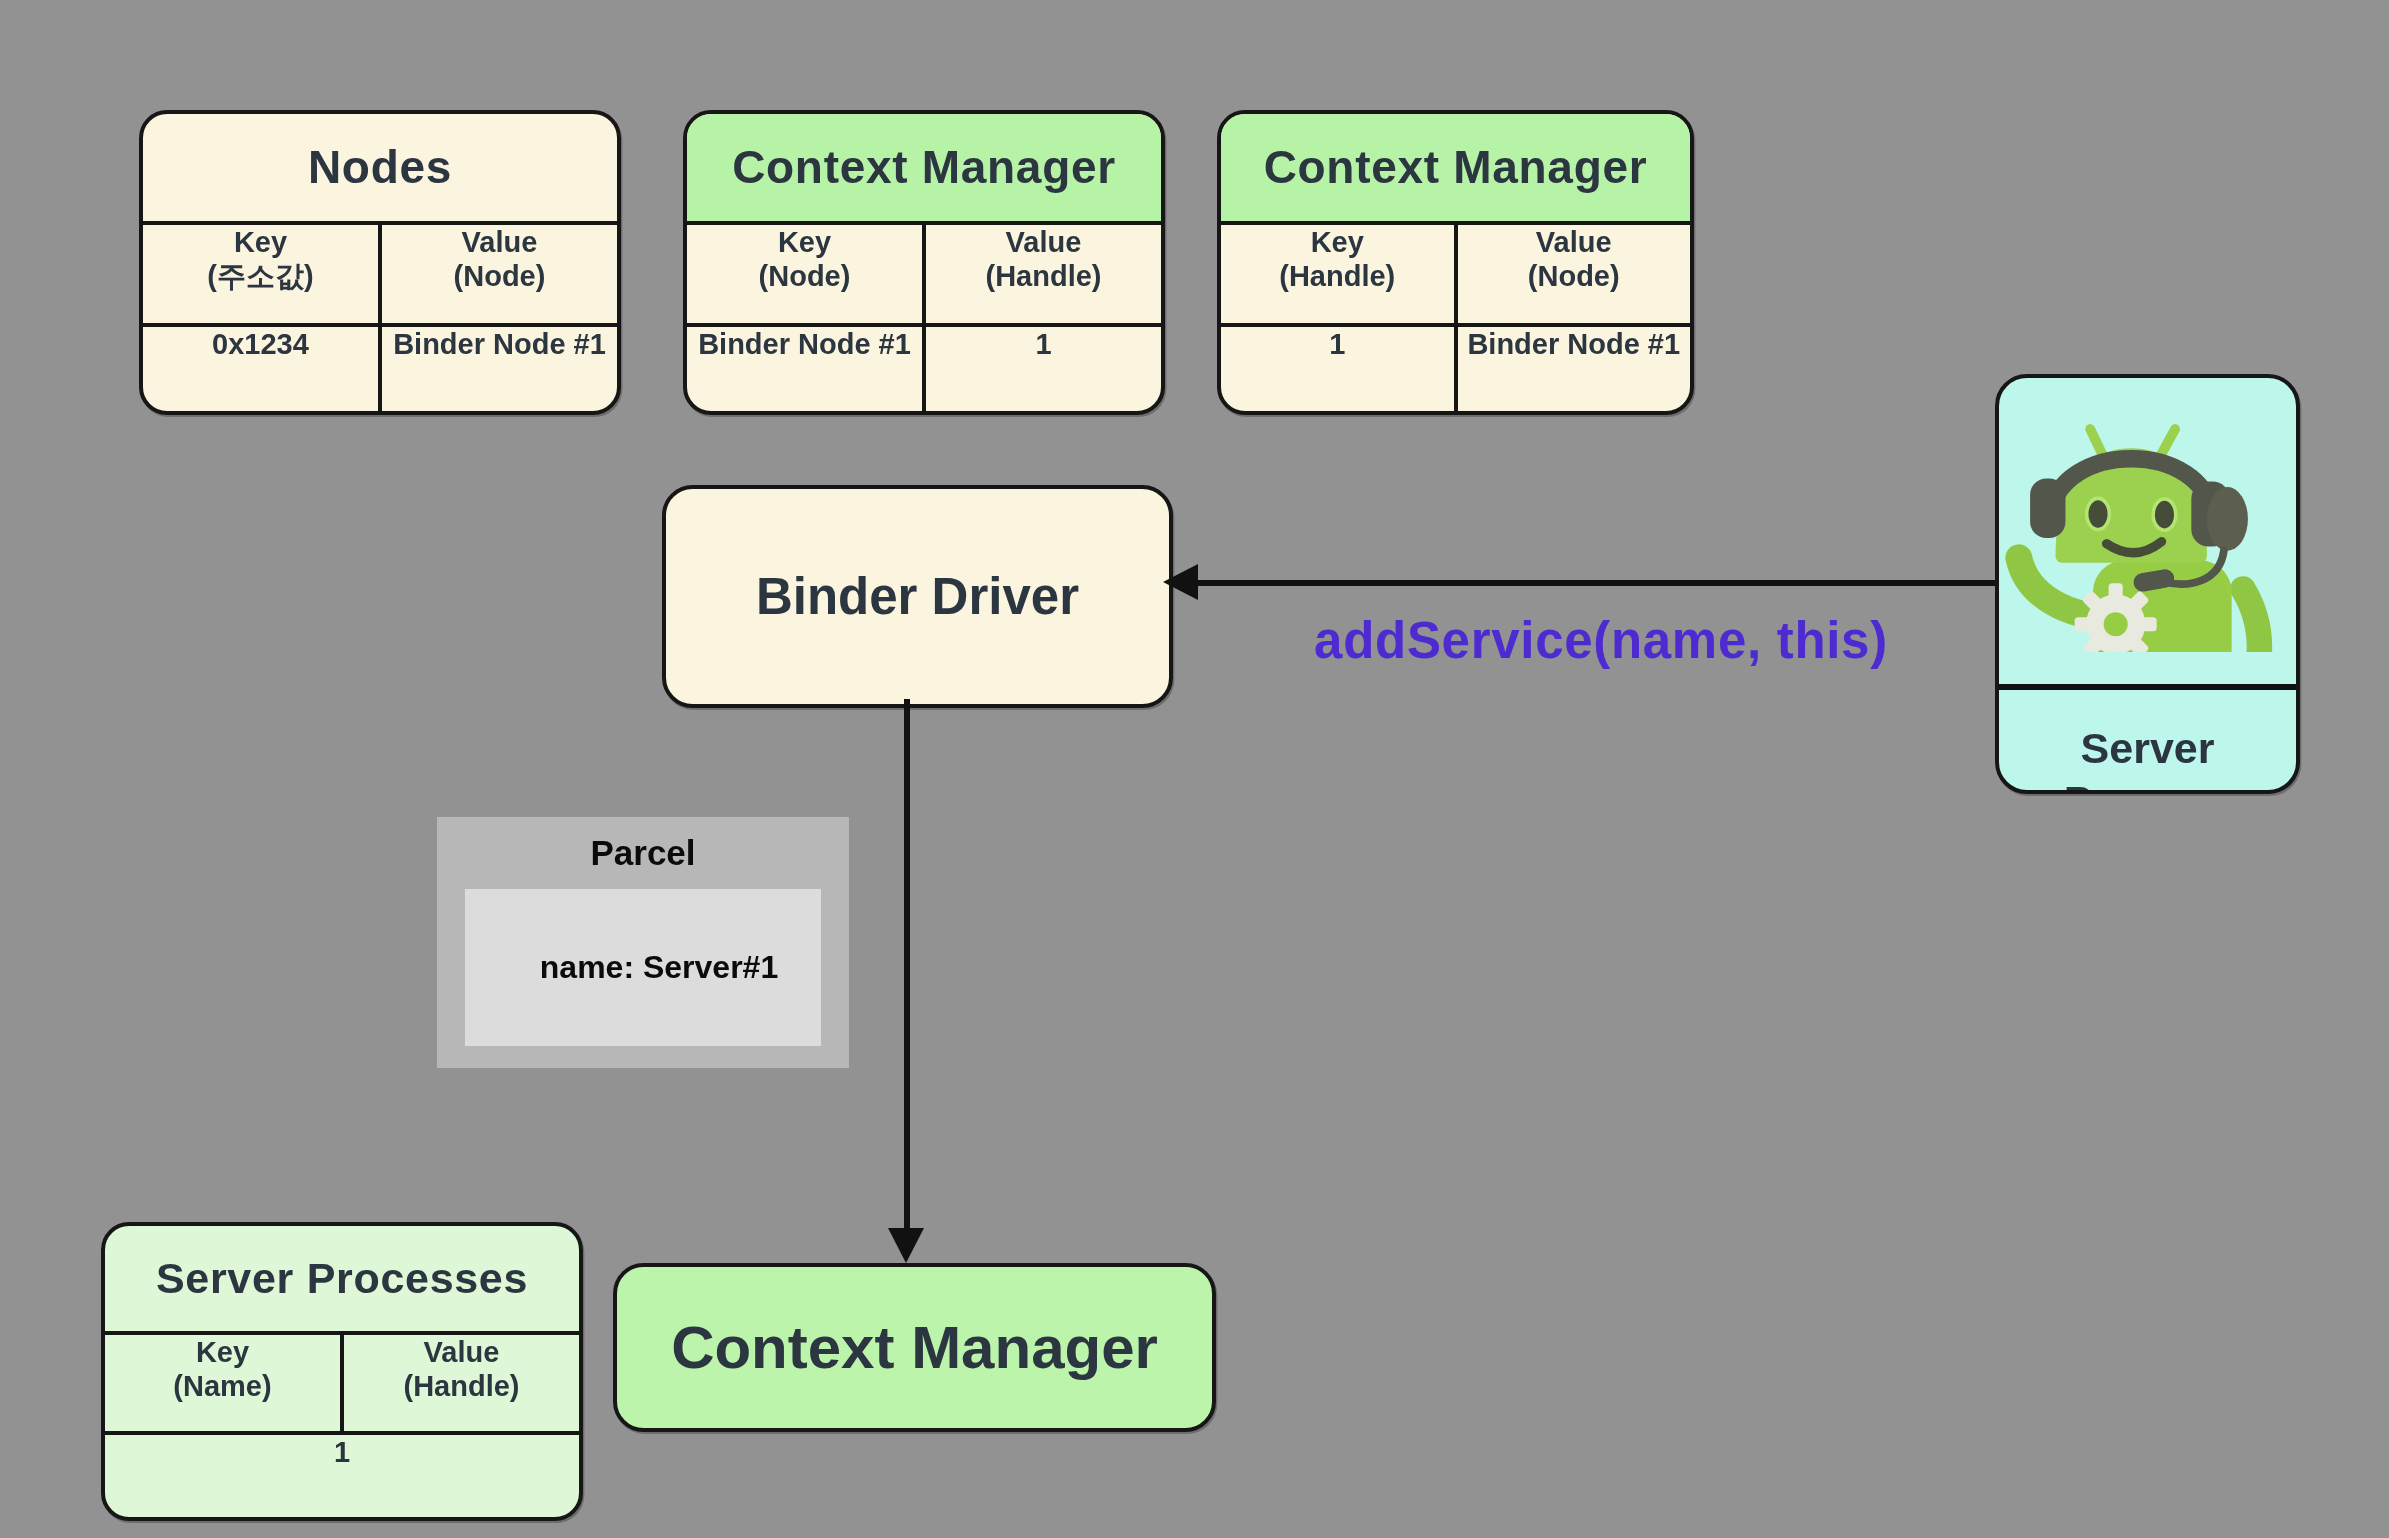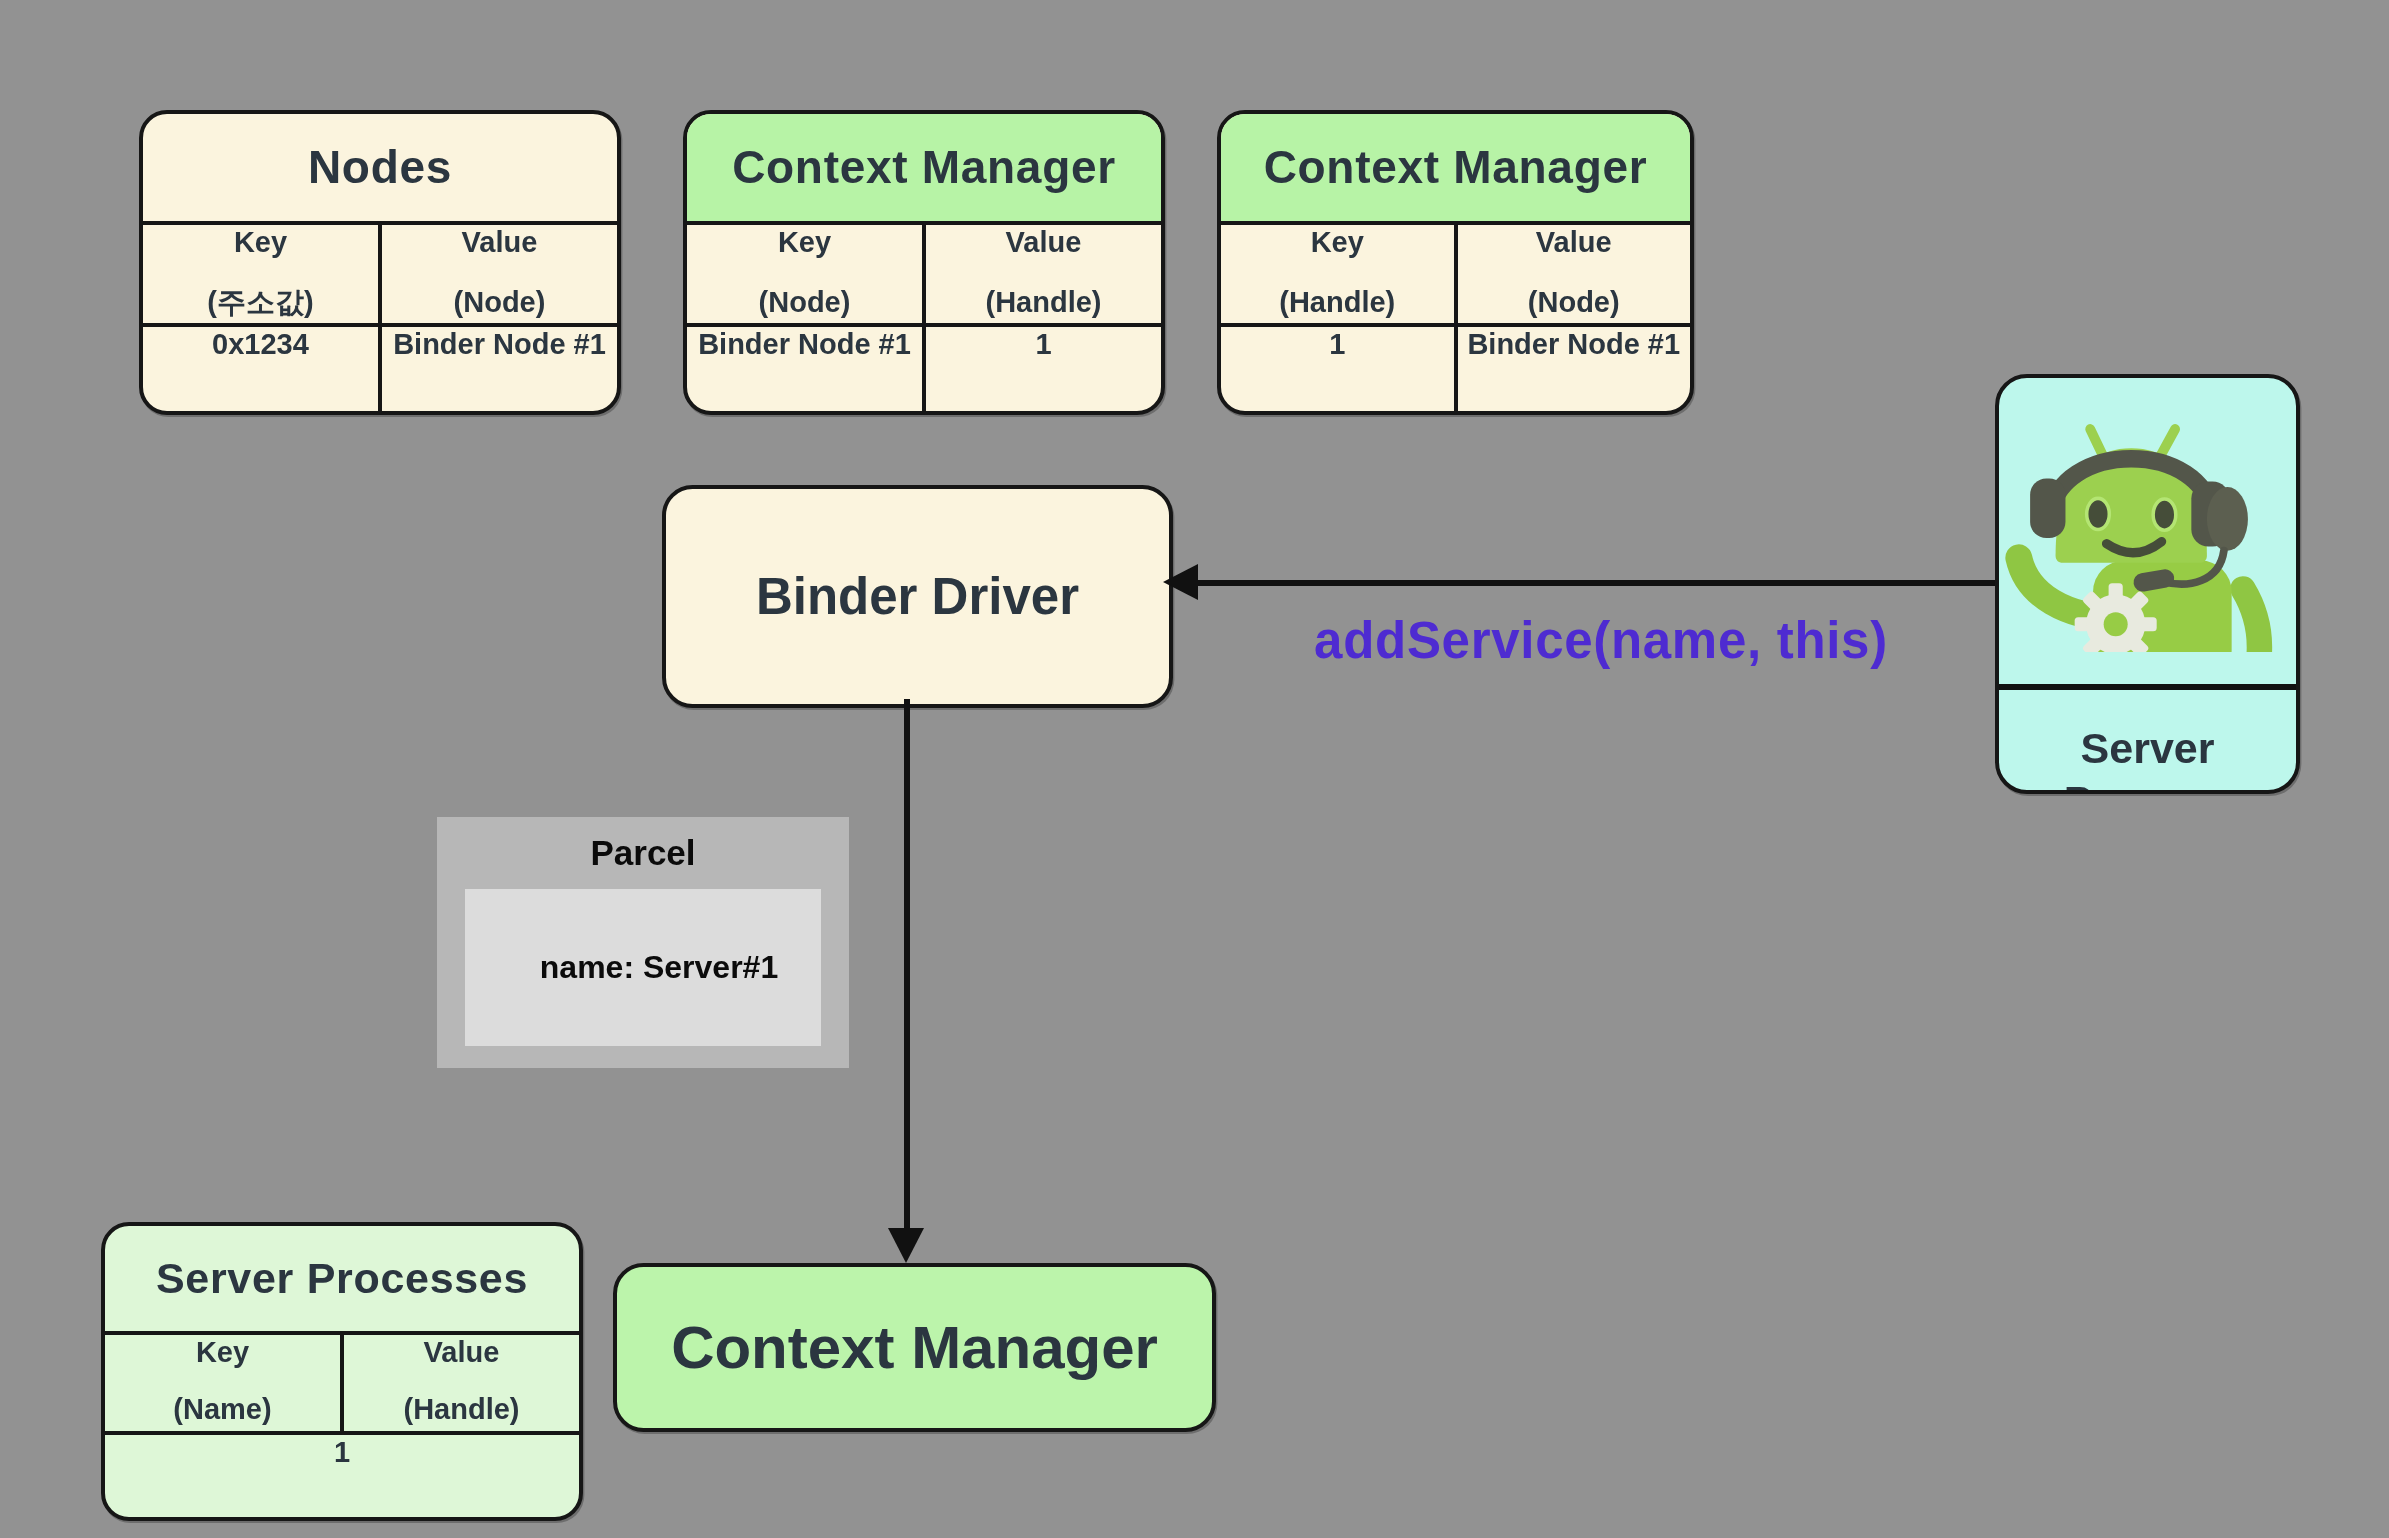--- a/index.html
+++ b/index.html
@@ -17,21 +17,21 @@
   }
   .tbl-title{
     flex:0 0 36%;display:flex;align-items:center;justify-content:center;
     font-size:46px;letter-spacing:0.7px;border-bottom:4.2px solid #161616;
   }
   .tbl.green-title .tbl-title{background:#B7F3A6;}
   .tbl.mint{background:#DEF7D7;}
   .tbl-hdr{flex:0 0 33%;display:flex;border-bottom:4.2px solid #161616;}
   .tbl-data{flex:1;display:flex;}
   .tcell{
-    flex:1;display:flex;flex-direction:column;align-items:center;justify-content:space-between;
+    flex:1;display:flex;flex-direction:column;align-items:center;justify-content:flex-start;
     font-size:29px;line-height:1.18;text-align:center;padding-bottom:4.2px;
   }
   .tcell + .tcell{border-left:4.2px solid #161616;}
   
   .node-box{
     position:absolute;display:flex;align-items:center;justify-content:center;
     border:4.2px solid #161616;border-radius:30.5px;text-align:center;
     box-shadow:1.4px 2.1px 0 rgba(0,0,0,.25);
   }
   .cream{background:#FBF4DE;}

